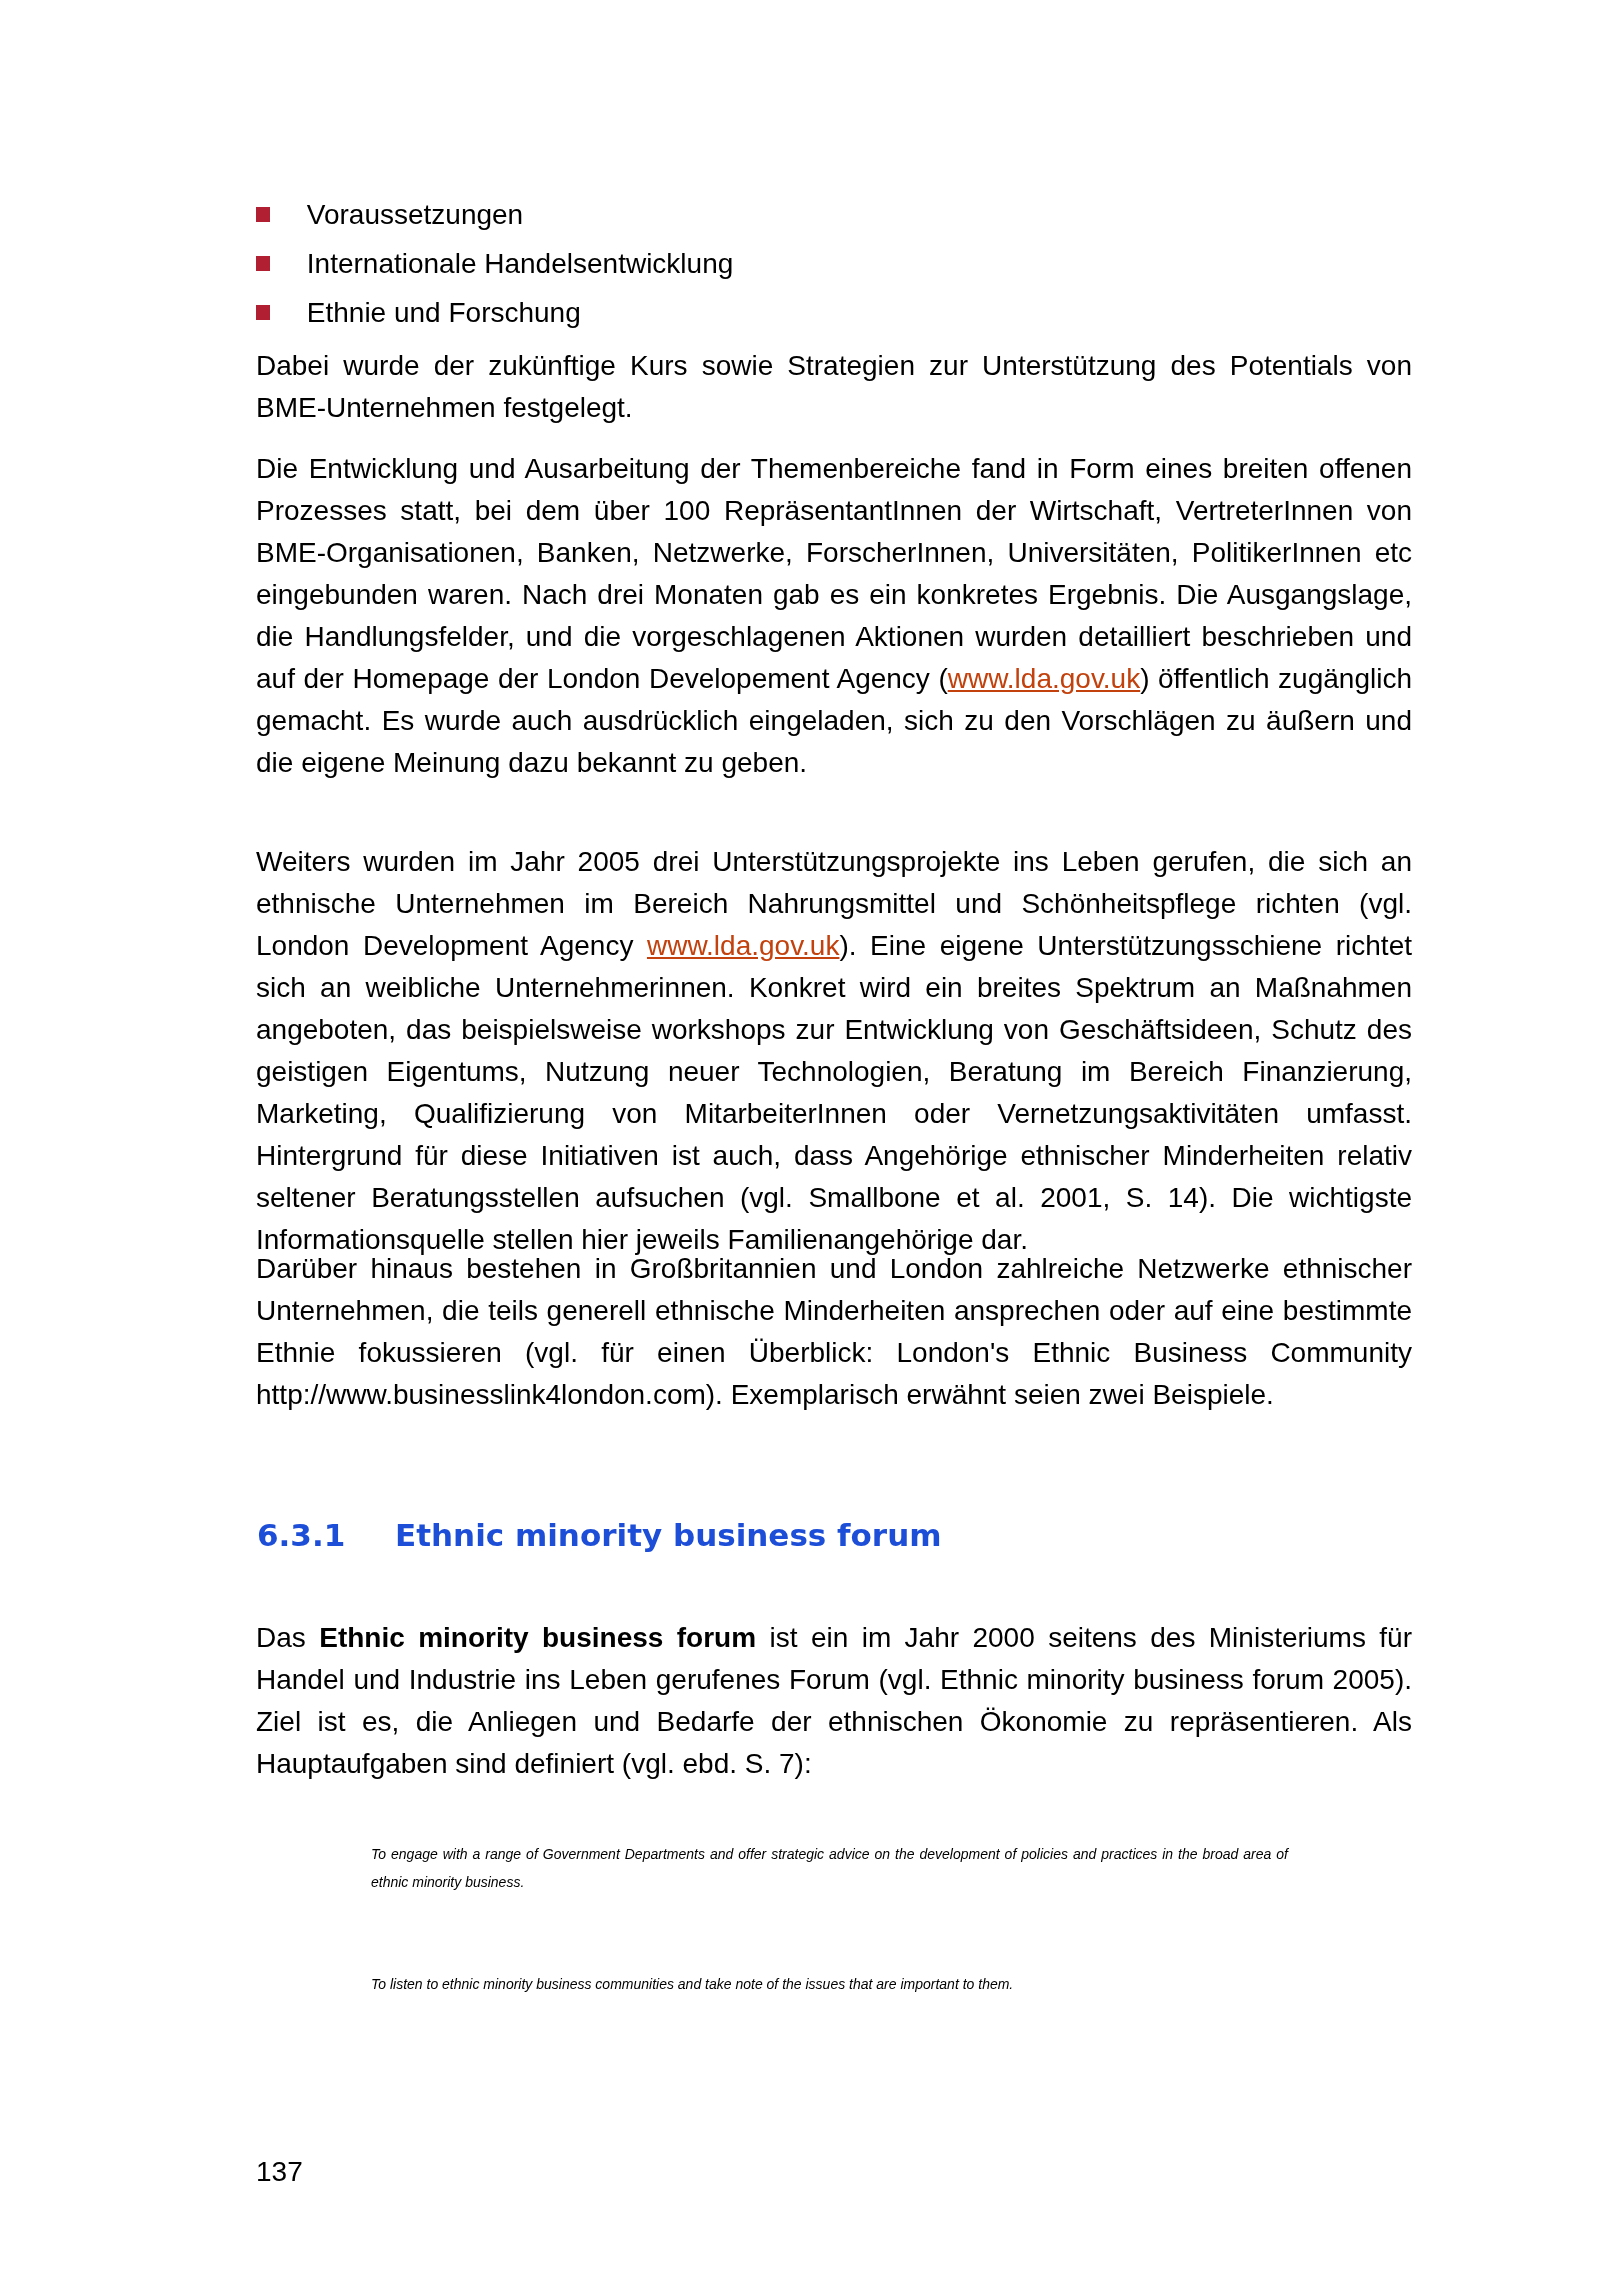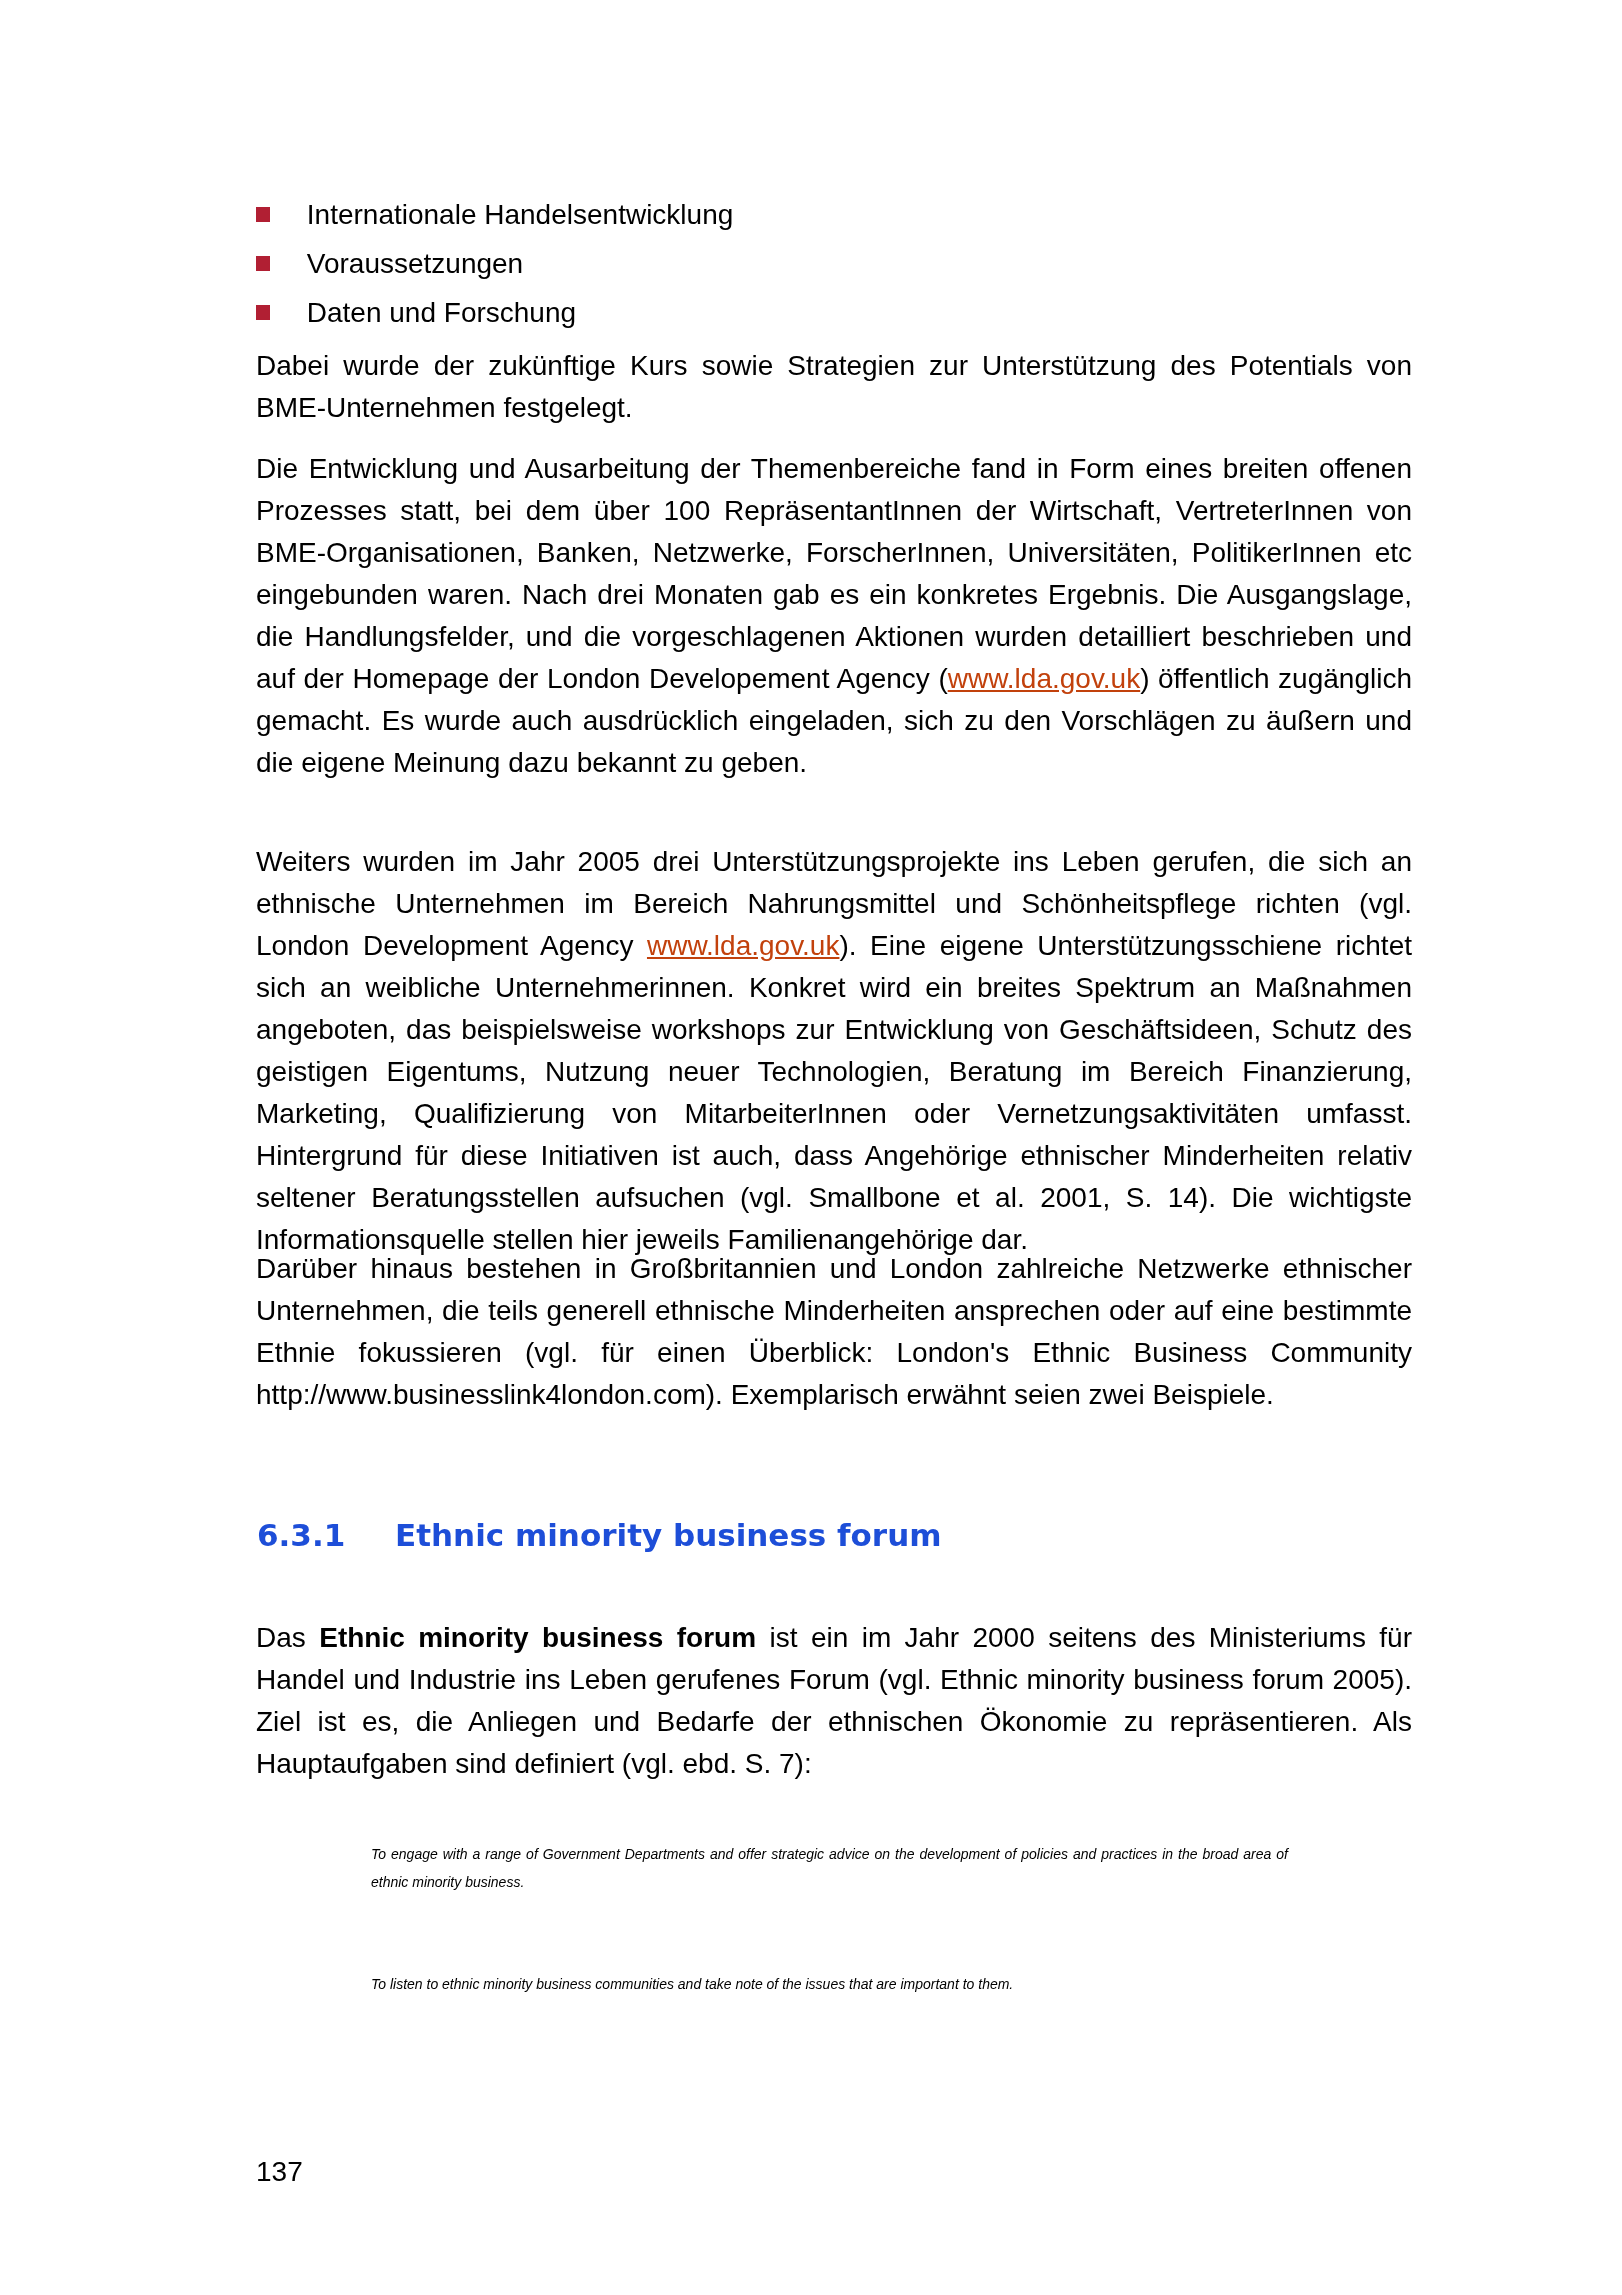--- a/index.html
+++ b/index.html
@@ -27,29 +27,29 @@
   .pagenum { position: absolute; left: 0; width: 1156px; top: 2151px; text-align: left; font-size: 28px; }
 </style>
 </head>
 <body>
 
 <div class="page">
 
   <ul class="bullets">
     <li>
         <span class="bullet-sq"></span>
+        <span>Voraussetzungen</span>
+      </li>
+    <li>
+        <span class="bullet-sq"></span>
         <span>Internationale Handelsentwicklung</span>
       </li>
     <li>
         <span class="bullet-sq"></span>
-        <span>Voraussetzungen</span>
-      </li>
-    <li>
-        <span class="bullet-sq"></span>
-        <span>Daten und Forschung</span>
+        <span>Ethnie und Forschung</span>
       </li>
   </ul>
 
   <p class="para" style="top:345px">Dabei wurde der zukünftige Kurs sowie Strategien zur Unterstützung des Potentials von BME-Unternehmen festgelegt.</p>
 
   <p class="para" style="top:448px"><span>Die Entwicklung und Ausarbeitung der Themenbereiche fand in Form eines breiten offenen Prozesses statt, bei dem über 100 RepräsentantInnen der Wirtschaft, VertreterInnen von BME-Organisationen, Banken, Netzwerke, ForscherInnen, Universitäten, PolitikerInnen etc eingebunden waren. Nach drei Monaten gab es ein konkretes Ergebnis. Die Ausgangslage, die Handlungsfelder, und die vorgeschlagenen Aktionen wurden detailliert beschrieben und auf der Homepage der London Developement Agency (</span><a class="link">www.lda.gov.uk</a><span>) öffentlich zugänglich gemacht. Es wurde auch ausdrücklich eingeladen, sich zu den Vorschlägen zu äußern und die eigene Meinung dazu bekannt zu geben.</span></p>
 
   <p class="para" style="top:841px"><span>Weiters wurden im Jahr 2005 drei Unterstützungsprojekte ins Leben gerufen, die sich an ethnische Unternehmen im Bereich Nahrungsmittel und Schönheitspflege richten (vgl. London Development Agency </span><a class="link">www.lda.gov.uk</a><span>). Eine eigene Unterstützungsschiene richtet sich an weibliche Unternehmerinnen. Konkret wird ein breites Spektrum an Maßnahmen angeboten, das beispielsweise workshops zur Entwicklung von Geschäftsideen, Schutz des geistigen Eigentums, Nutzung neuer Technologien, Beratung im Bereich Finanzierung, Marketing, Qualifizierung von MitarbeiterInnen oder Vernetzungsaktivitäten umfasst. Hintergrund für diese Initiativen ist auch, dass Angehörige ethnischer Minderheiten relativ seltener Beratungsstellen aufsuchen (vgl. Smallbone et al. 2001, S. 14). Die wichtigste Informationsquelle stellen hier jeweils Familienangehörige dar.</span></p>
 
   <p class="para" style="top:1248px">Darüber hinaus bestehen in Großbritannien und London zahlreiche Netzwerke ethnischer Unternehmen, die teils generell ethnische Minderheiten ansprechen oder auf eine bestimmte Ethnie fokussieren (vgl. für einen Überblick: London's Ethnic Business Community http://www.businesslink4london.com). Exemplarisch erwähnt seien zwei Beispiele.</p>

